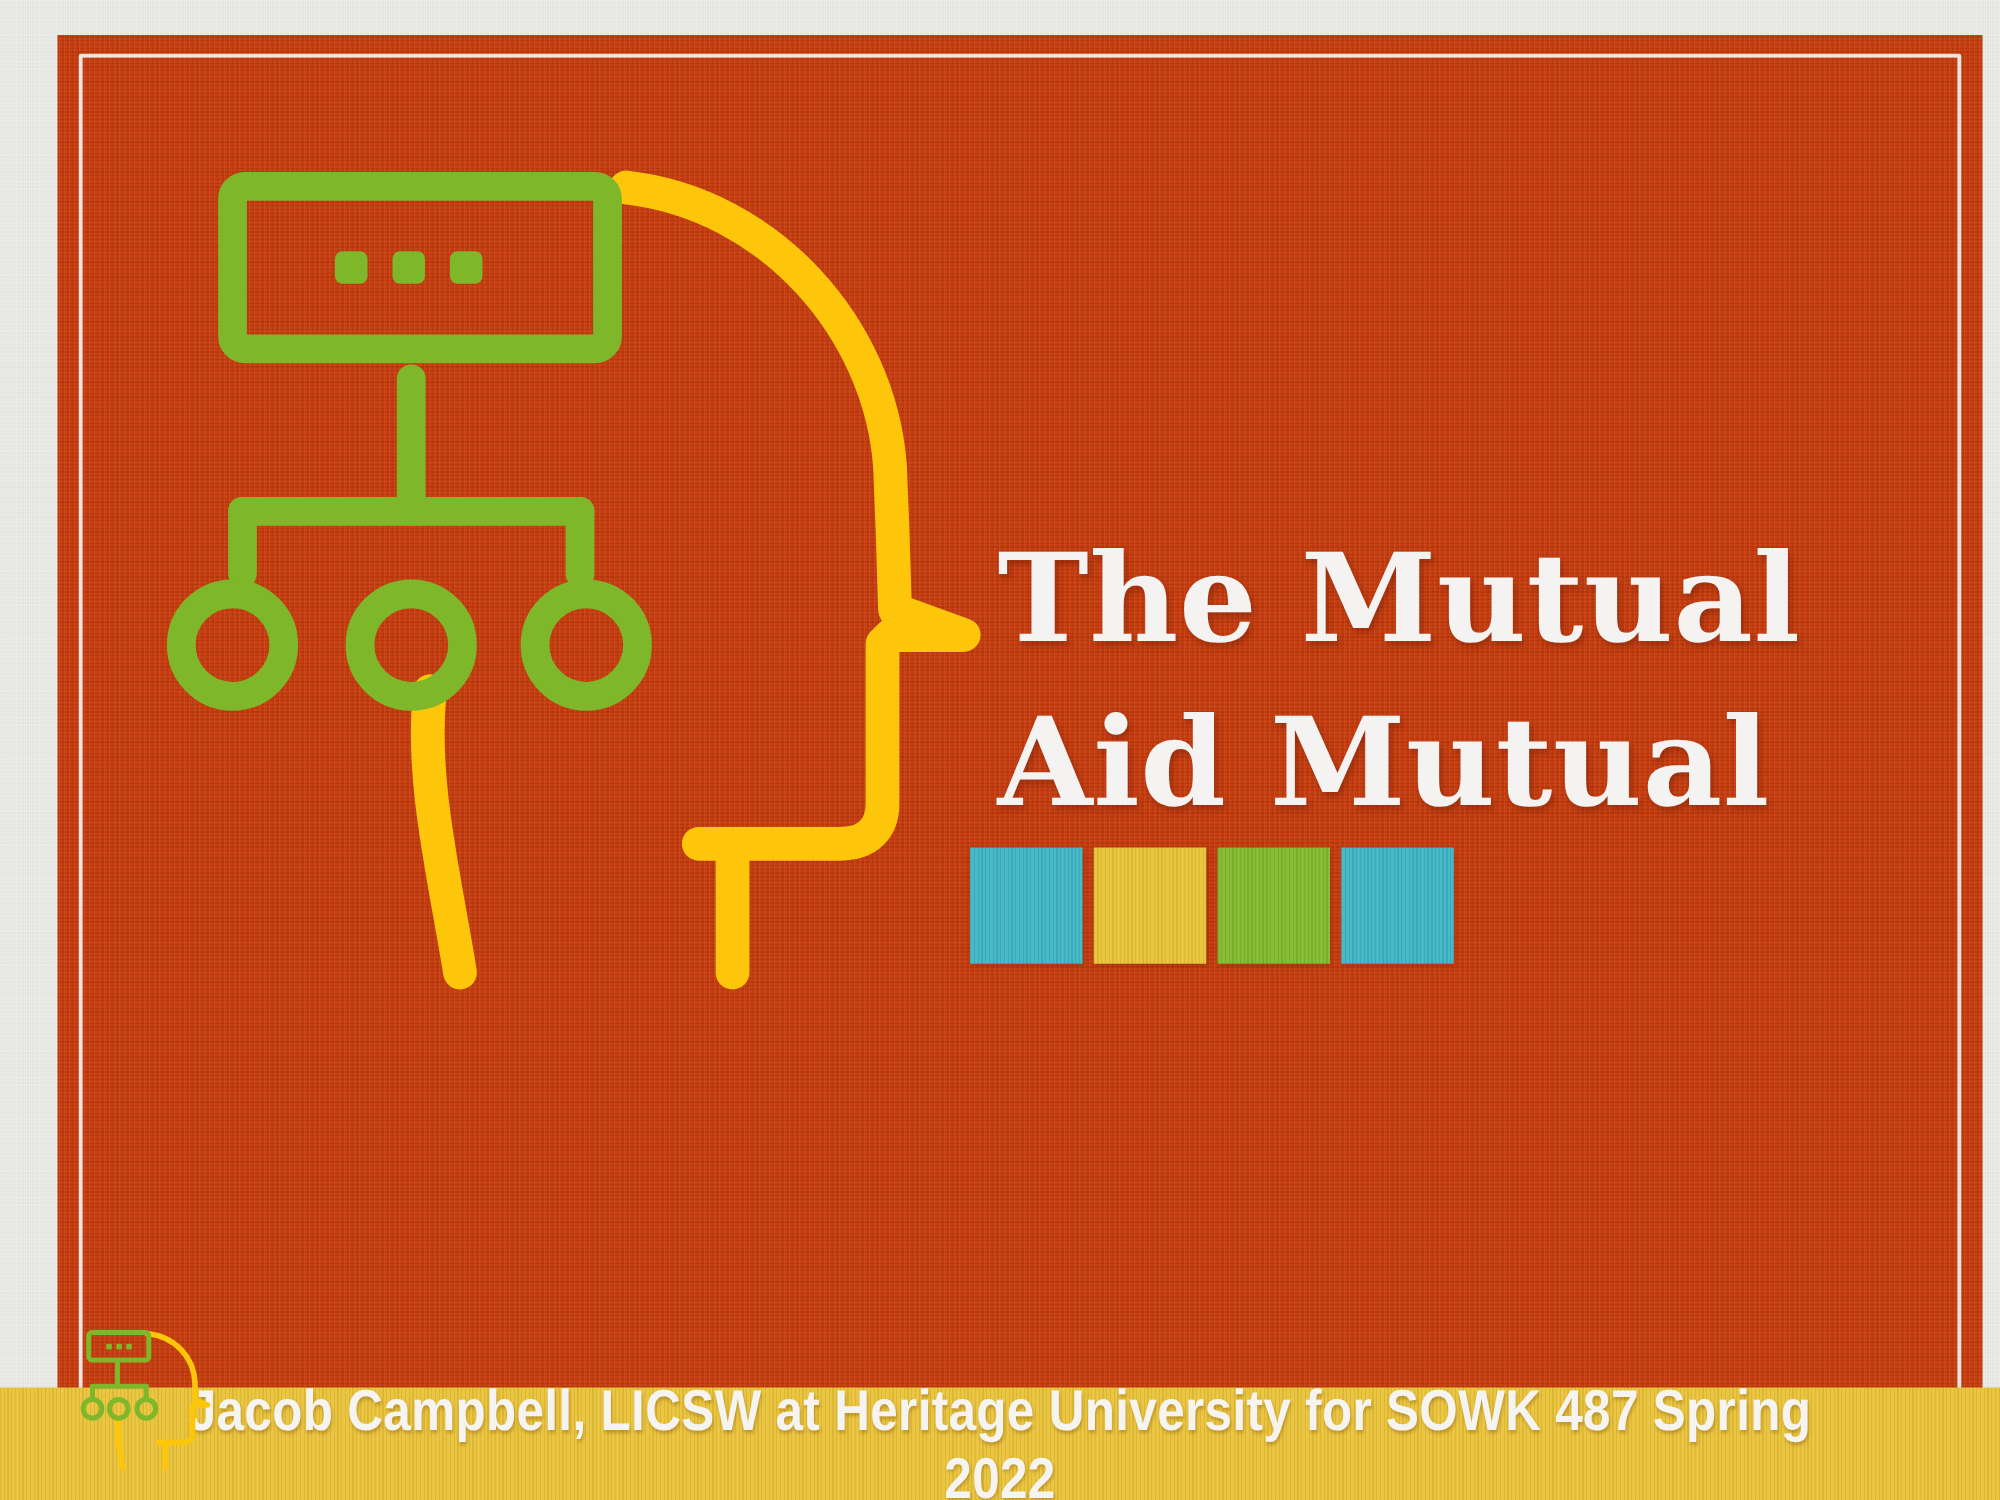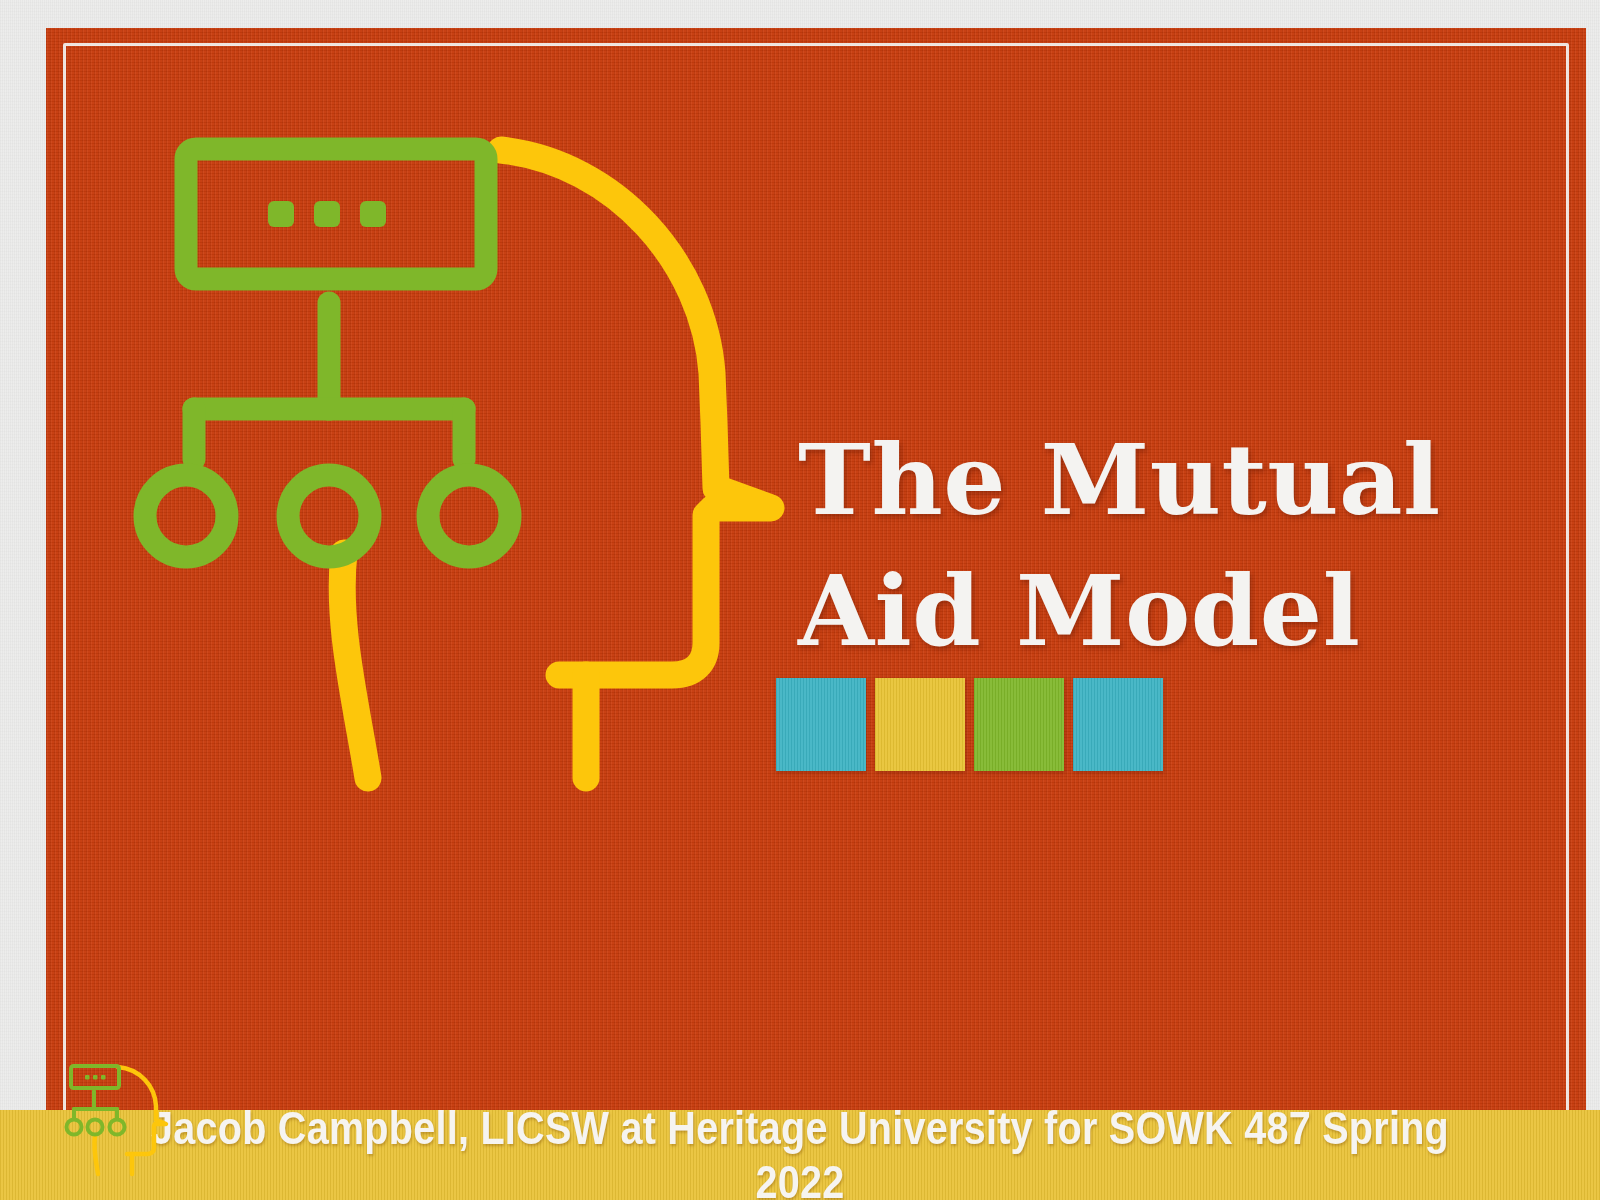--- a/index.html
+++ b/index.html
@@ -230,21 +230,21 @@
           <circle cx="70" cy="393" r="41" fill="none" stroke="#7fb72a" stroke-width="23"></circle>
           <circle cx="213" cy="393" r="41" fill="none" stroke="#7fb72a" stroke-width="23"></circle>
           <circle cx="353" cy="393" r="41" fill="none" stroke="#7fb72a" stroke-width="23"></circle>
         </g>
 
       </svg>
     </div>
 
     <div id="title-block">
       <div id="title-line-1" style="color: rgb(244, 243, 241);">The Mutual</div>
-      <div id="title-line-2" style="color: rgb(244, 243, 241);">Aid Model</div>
+      <div id="title-line-2" style="color: rgb(244, 243, 241);">Aid Mutual</div>
     </div>
 
     <div id="swatches">
       <div class="swatch" style="background: rgb(60, 179, 195);"></div>
       <div class="swatch" style="background: rgb(232, 195, 51);"></div>
       <div class="swatch" style="background: rgb(127, 183, 42);"></div>
       <div class="swatch" style="background: rgb(60, 179, 195);"></div>
     </div>
 
   </div>

